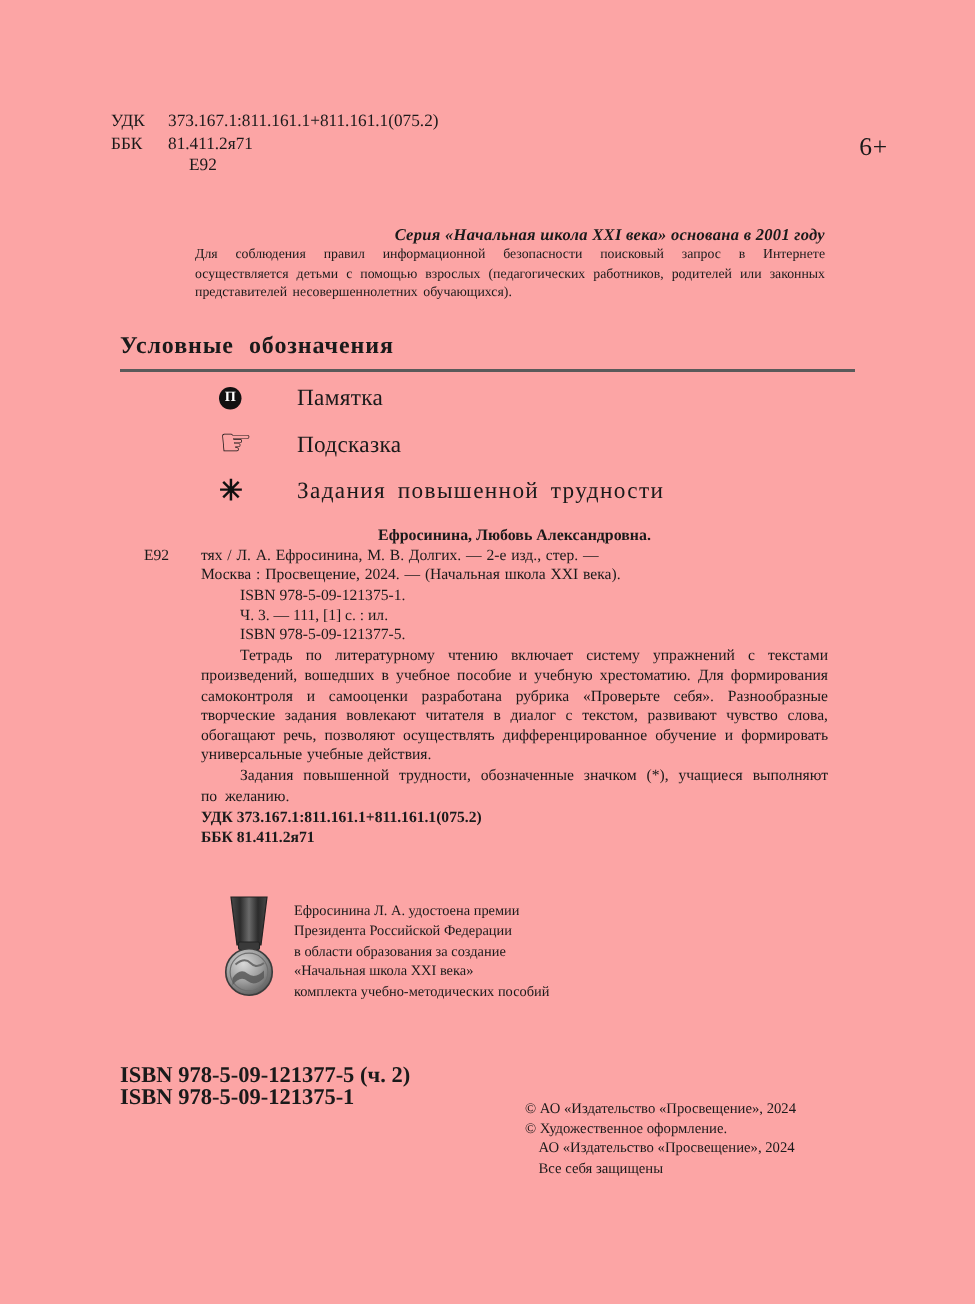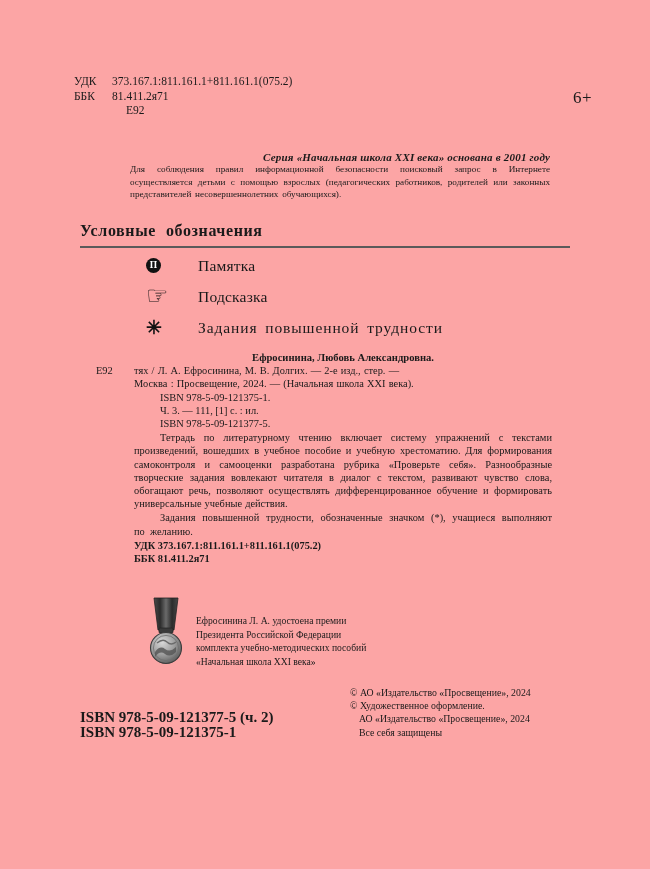--- a/index.html
+++ b/index.html
@@ -216,21 +216,21 @@
     left: 80px;
     top: 710px;
     font-weight: bold;
     font-size: 15px;
     line-height: 14.5px;
     white-space: nowrap;
   }
   .footer-copy {
     position: absolute;
     left: 350px;
-    top: 686px;
+    top: 733px;
     width: 236px;
     font-size: 9.8px;
     line-height: 13.2px;
   }
   .footer-copy .ind { padding-left: 9px; }
   .copy-mark { font-size: 9.8px; }
 </style>
 </head>
 <body>
 
@@ -328,22 +328,23 @@
         <rect x="15" y="32" width="14" height="5" rx="1" fill="#3a3a3a" stroke="#222" stroke-width="0.7"></rect>
         <circle cx="22" cy="52" r="15.5" fill="url(#disc)" stroke="#3c3c3c" stroke-width="1.1"></circle>
         <circle cx="22" cy="52" r="12.6" fill="none" stroke="#6f6f6f" stroke-width="0.8"></circle>
         <path d="M11 56 q5 -7 10 -3 q5 4 11 -2 l0 5 q-6 6 -11 2 q-5 -4 -10 3 Z" fill="#585858" opacity="0.85"></path>
         <path d="M13 47 q6 -5 10 -1 q4 4 9 0" fill="none" stroke="#6b6b6b" stroke-width="1.3"></path>
       </svg>
     </div>
     <div class="award-text">
       <div>Ефросинина Л. А. удостоена премии</div>
       <div>Президента Российской Федерации</div>
+      <div>в области образования за создание</div>
+      <div>«Начальная школа XXI века»</div>
       <div>комплекта учебно-методических пособий</div>
-      <div>«Начальная школа XXI века»</div>
     </div>
   </div>
 
   <div class="footer-isbn">
     <div>ISBN 978-5-09-121377-5 (ч. 2)</div>
     <div>ISBN 978-5-09-121375-1</div>
   </div>
 
   <div class="footer-copy">
     <div>

